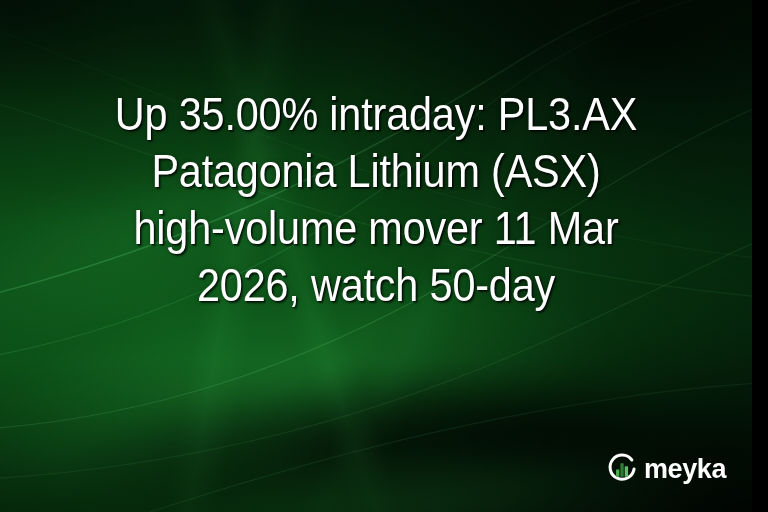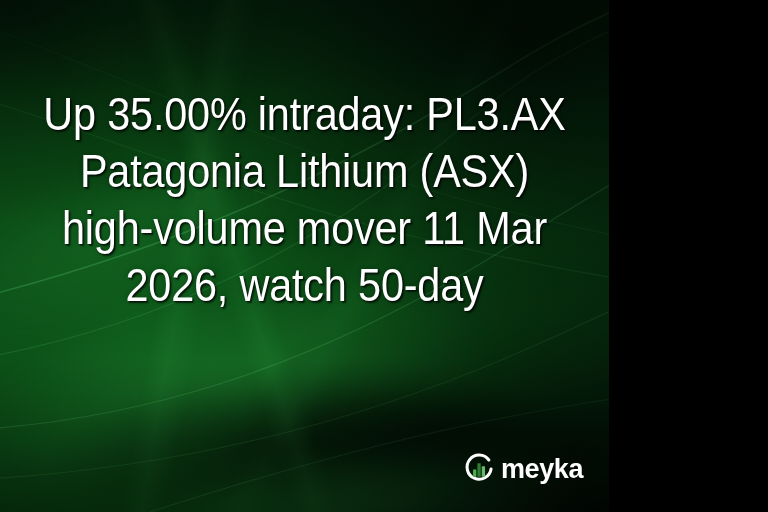--- a/index.html
+++ b/index.html
@@ -2,21 +2,21 @@
 <html><head>
 <meta charset="utf-8">
 <style>
   html, body {
     margin: 0;
     padding: 0;
     background: #000;
   }
   #canvas {
     position: relative;
-    width: 609px;
+    width: 752px;
     height: 512px;
     overflow: hidden;
     background: #062a0d;
     font-family: "Liberation Sans", "DejaVu Sans", sans-serif;
     -webkit-font-smoothing: antialiased;
   }
 
   
   .bg-layer {
     position: absolute;

